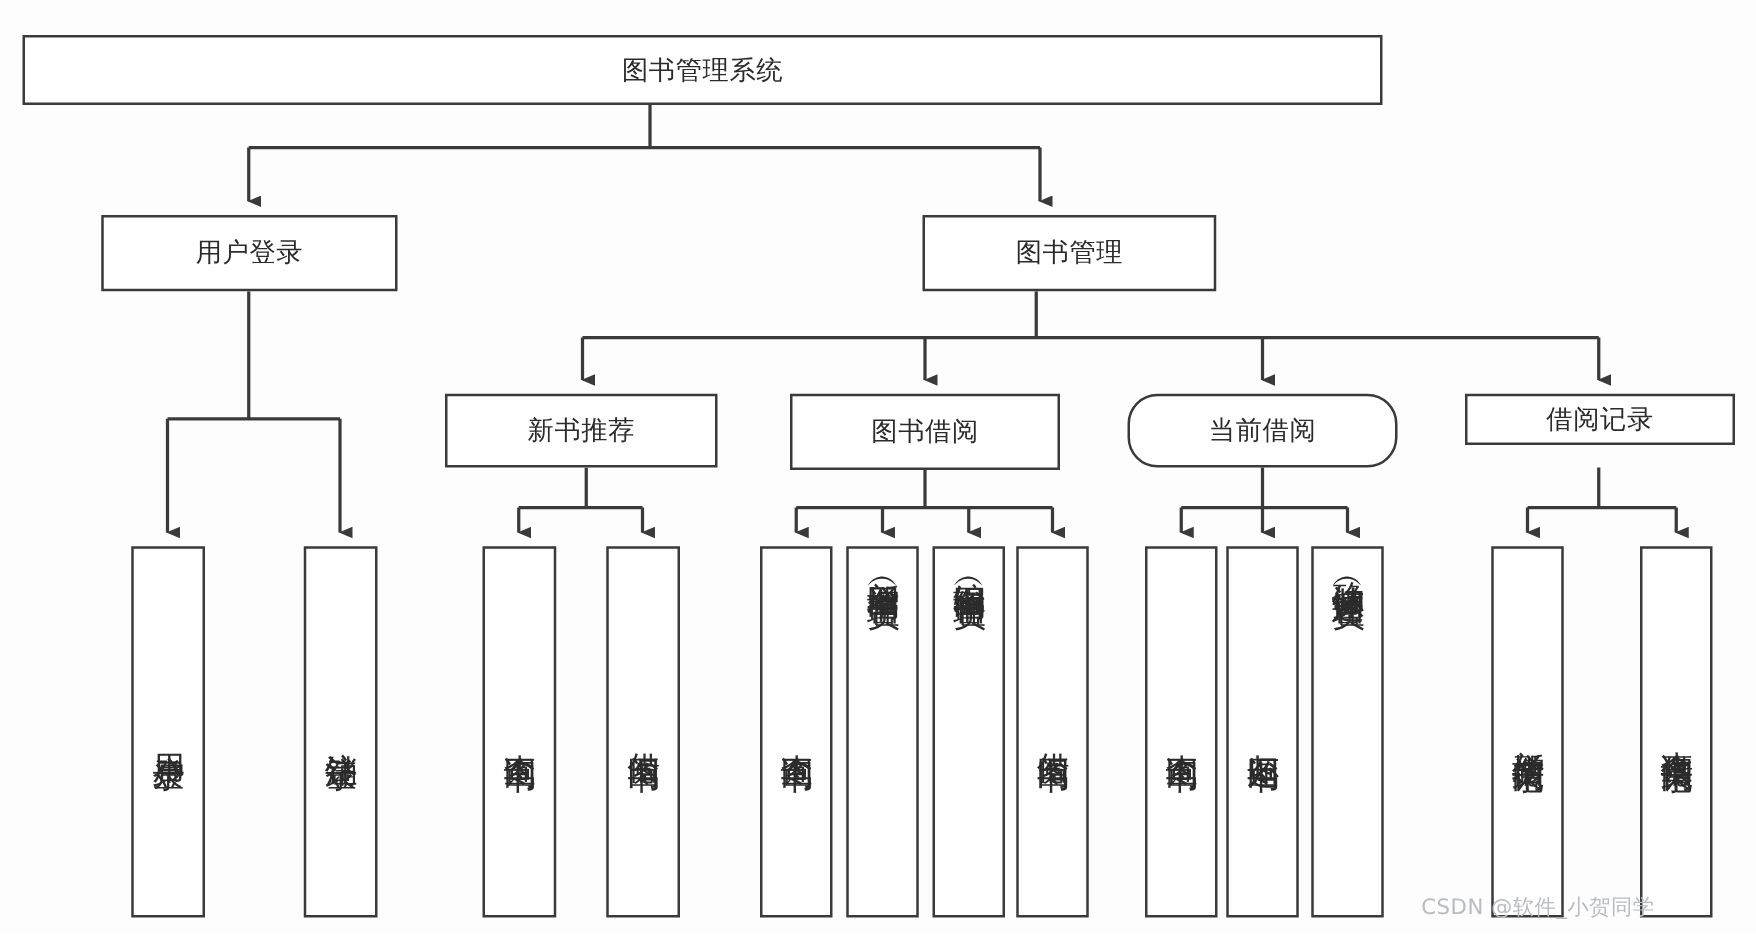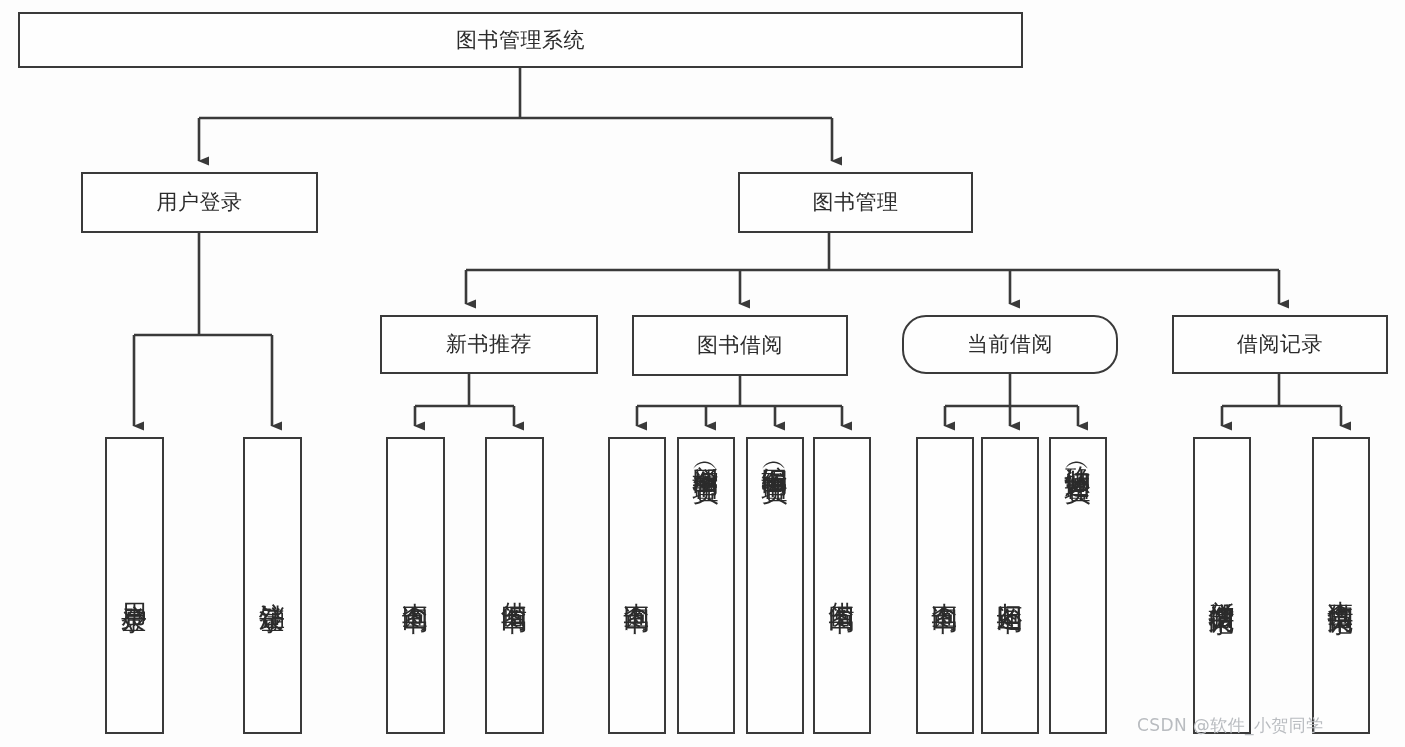--- a/index.html
+++ b/index.html
@@ -117,41 +117,41 @@
       <path d="M1010,406 L1010,426" marker-end="url(#arw)"></path>
       <path d="M1078,406 L1078,426" marker-end="url(#arw)"></path>
 
       <path d="M1279,374 L1279,406"></path>
       <path d="M1222,406 L1341,406"></path>
       <path d="M1222,406 L1222,426" marker-end="url(#arw)"></path>
       <path d="M1341,406 L1341,426" marker-end="url(#arw)"></path>
     </g>
   </svg>
 
-  <div class="node horiz" style="left:18px; top:12px; width:1005px; height:56px;">
+  <div class="node horiz" style="left:18px; top:28px; width:1088px; height:56px;">
     <span class="lbl">图书管理系统</span>
   </div>
 
   <div class="node horiz" style="left:81px; top:172px; width:237px; height:61px;">
     <span class="lbl">用户登录</span>
   </div>
   <div class="node horiz" style="left:712px; top:172px; width:235px; height:61px;margin-left:26px;">
     <span class="lbl">图书管理</span>
   </div>
 
-  <div class="node horiz" style="left:380px; top:315px; width:218px; height:59px;">
+  <div class="node horiz" style="left:356px; top:315px; width:218px; height:59px;">
     <span class="lbl">新书推荐</span>
   </div>
   <div class="node horiz" style="left:632px; top:315px; width:216px; height:61px;">
     <span class="lbl">图书借阅</span>
   </div>
   <div class="node horiz" style="left:902px; top:315px; width:216px; height:59px;border-radius:24px;">
     <span class="lbl">当前借阅</span>
   </div>
-  <div class="node horiz" style="left:1172px; top:315px; width:216px; height:59px;">
+  <div class="node horiz" style="left:1172px; top:315px; width:216px; height:41px;">
     <span class="lbl">借阅记录</span>
   </div>
 
   <div class="node vert center" style="left:105px; top:437px; width:59px; height:297px;">
     <span class="lbl">用户登录</span>
   </div>
   <div class="node vert center" style="left:243px; top:437px; width:59px; height:297px;">
     <span class="lbl">注销登录</span>
   </div>
 

